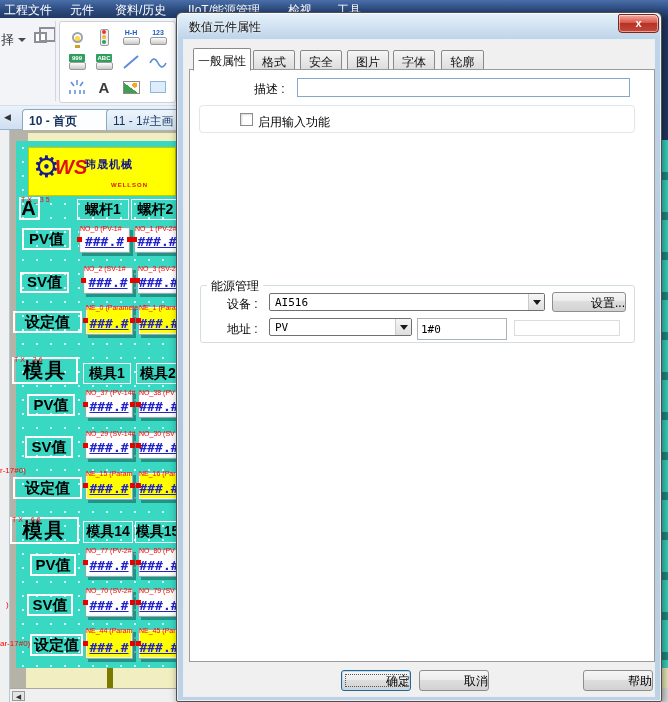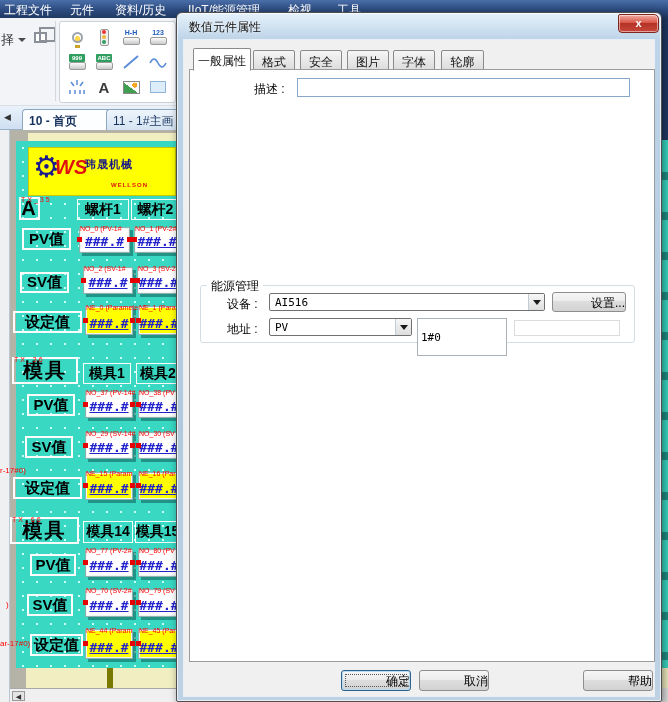--- a/index.html
+++ b/index.html
@@ -94,21 +94,21 @@
   .lab{position:absolute;font-size:12px;color:#000;white-space:nowrap}
   .tin{position:absolute;background:#fff;border:1px solid #86a7c7;font-size:12px;padding:1px 3px;font-family:"Liberation Sans","DejaVu Sans",sans-serif}
   .grp1{position:absolute;border:1px solid #dfe6ec;border-radius:4px}
   .cb{position:absolute;width:13px;height:13px;background:#fff;border:1px solid #8d8d8d;box-shadow:inset 1px 1px 2px #d8d8d8}
   .grp2{position:absolute;border:1px solid #d4dde2;border-radius:3px}
   .legend{position:absolute;background:#fff;padding:0 4px;font-size:12px;z-index:3}
   .combo{position:absolute;background:#fff;border:1px solid #707070;border-radius:2px}
   .combo .cvv{position:absolute;left:5px;top:2px;font-size:11px;font-family:"DejaVu Sans Mono","Liberation Mono",monospace;color:#000}
   .combo .ca{position:absolute;right:0;top:0;width:16px;height:100%;background:linear-gradient(#f7f7f7,#dedede);border-left:1px solid #c3cdd5;border-radius:0 1px 1px 0}
   .combo .ca::after{content:"";position:absolute;left:4px;top:6px;border:4px solid transparent;border-top:5px solid #1a1a1a}
-  .in-sm{position:absolute;background:#fff;border:1px solid #abb2b8;font-size:11px;font-family:"DejaVu Sans Mono","Liberation Mono",monospace;padding:18px 3px}
+  .in-sm{position:absolute;background:#fff;border:1px solid #abb2b8;font-size:11px;font-family:"DejaVu Sans Mono","Liberation Mono",monospace;padding:10px 3px}
   .in-lt{position:absolute;background:#fff;border:1px solid #dadde0}
   .btn{position:absolute;background:linear-gradient(#f6f6f6,#ececec 45%,#dedede 46%,#d2d2d2);
     border:1px solid #8e8e8e;border-radius:3px;font-size:12px;text-align:right;color:#000;padding-top:2px}
   .btn.ok{border-color:#2c628b;box-shadow:0 0 0 1px #b9dcf3 inset}
   .btn.ok::after{content:"";position:absolute;left:3px;top:3px;right:3px;bottom:3px;border:1px dotted #555}
 </style>
 </head>
 <body>
 
 <div id="app">
@@ -357,20 +357,24 @@
       <span class="dtab inactive" style="left:69px;top:10px;width:42px">格式</span>
       <span class="dtab inactive" style="left:116px;top:10px;width:42px">安全</span>
       <span class="dtab inactive" style="left:163px;top:10px;width:42px">图片</span>
       <span class="dtab inactive" style="left:209px;top:10px;width:42px">字体</span>
       <span class="dtab inactive" style="left:257px;top:10px;width:43px">轮廓</span>
 
       <div class="dpage">
         <span class="lab" style="left:64px;top:11px">描述 :</span>
         <input class="tin" style="left: 107px; top: 8px; width: 333px; height: 19px;" value="">
 
+        <div class="grp1" style="left:9px;top:35px;width:436px;height:28px">
+          <span class="cb" style="left:40px;top:7px"></span>
+          <span class="lab" style="left:58px;top:8px">启用输入功能</span>
+        </div>
 
         <div class="grp2" style="left:10px;top:215px;width:435px;height:58px"></div>
         <span class="legend" style="left:17px;top:208px">能源管理</span>
 
         <span class="lab" style="left:37px;top:226px">设备 :</span>
         <div class="combo" style="left:79px;top:223px;width:276px;height:18px">
           <span class="cvv">AI516</span>
           <span class="ca"></span>
         </div>
         <button class="btn" style="left:362px;top:222px;width:74px;height:20px">设置...</button>

